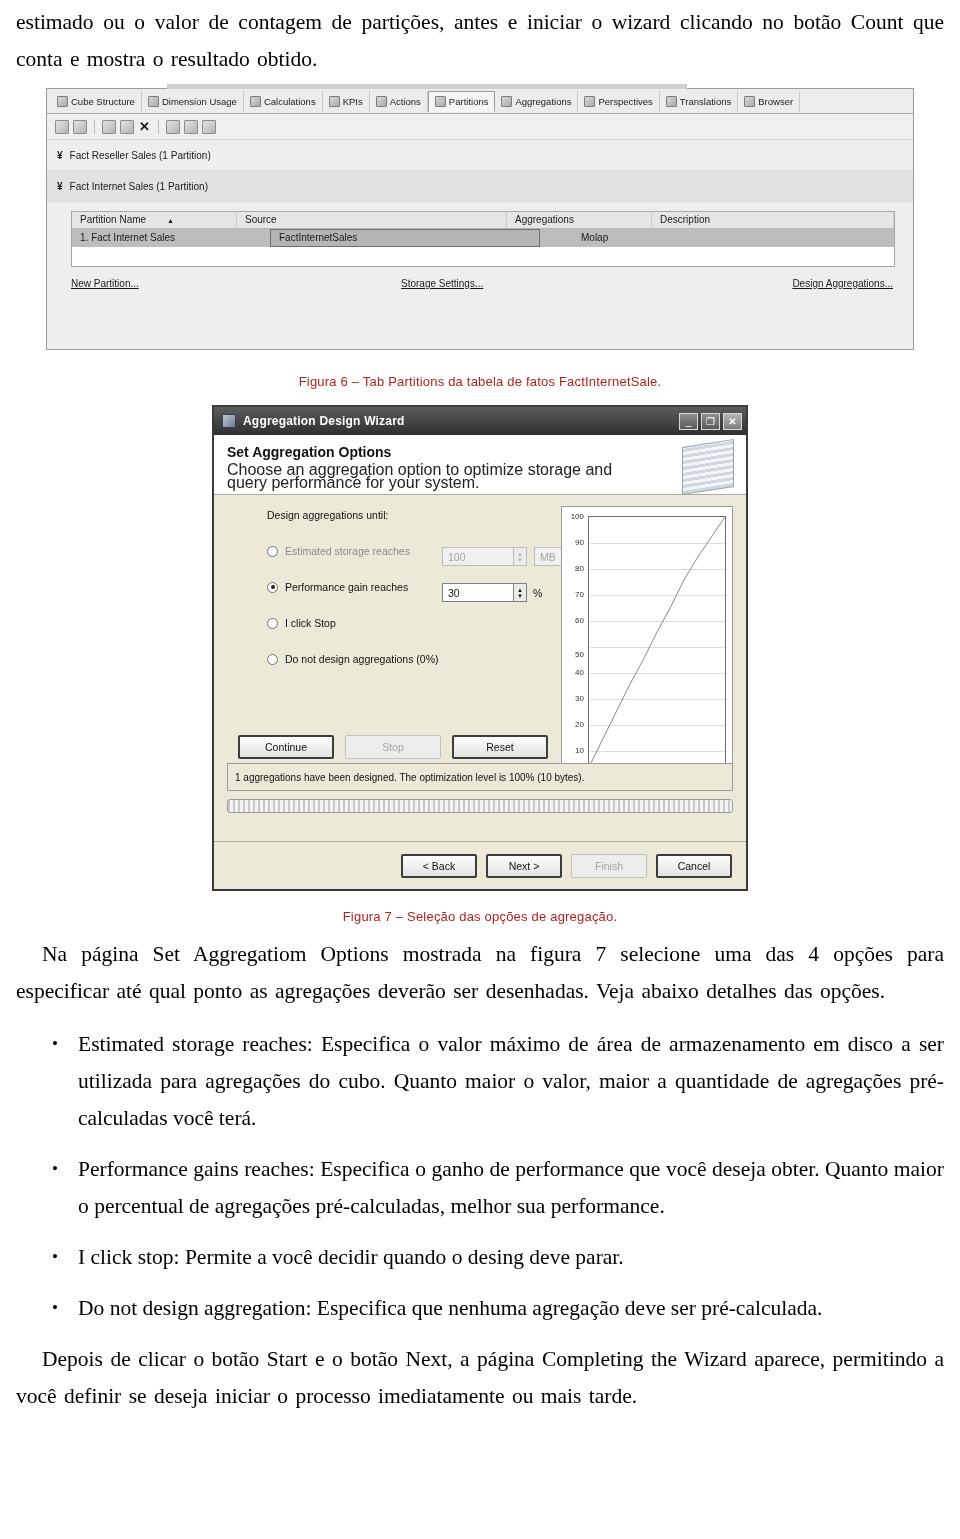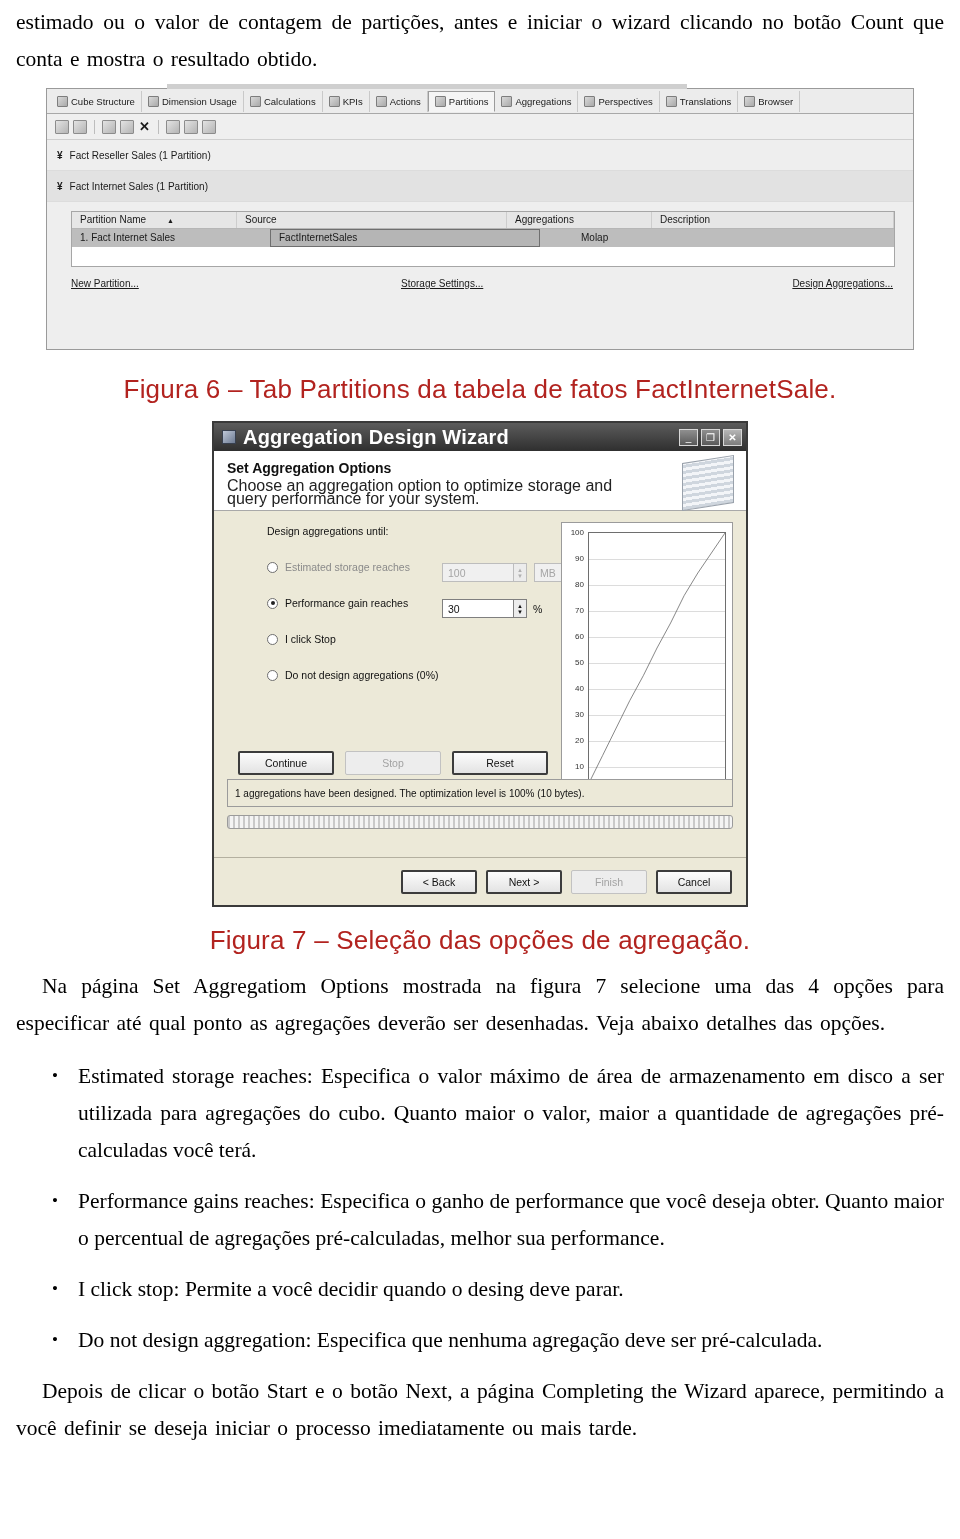--- a/index.html
+++ b/index.html
@@ -22,21 +22,21 @@
     font-size: 21.5px;
     line-height: 37px;
     margin: 0;
     text-align: justify;
     word-spacing: 2px;
   }
   p.indent { text-indent: 26px; }
 
   .fig-caption {
     font-family: "Liberation Sans", sans-serif;
-    font-size: 26px;
+    font-size: 13px;
     color: #b2231f;
     text-align: center;
     letter-spacing: 0.2px;
     margin: 0;
   }
 
   ul.bullets { list-style: none; margin: 0; padding: 0; }
   ul.bullets > li {
     position: relative;
     padding-left: 62px;
@@ -177,21 +177,21 @@
   }
   .titlebar {
     height: 28px; background: linear-gradient(#5c5c5c,#2f2f2f);
     display: flex; align-items: center; padding: 0 4px 0 8px;
     color: #fff;
   }
   .titlebar .tb-ic {
     width: 14px; height: 14px; margin-right: 7px;
     background: linear-gradient(135deg,#bfc8d8,#6d7b93); border: 1px solid #38404f;
   }
-  .titlebar .tb-text { font-size: 20px; font-weight: bold; letter-spacing: 0.2px; flex: 1; }
+  .titlebar .tb-text { font-size: 12px; font-weight: bold; letter-spacing: 0.2px; flex: 1; }
   .tb-btns { display: flex; gap: 3px; }
   .tb-btn {
     width: 19px; height: 17px; border: 1px solid #d8d8d8;
     background: linear-gradient(#8f8f8f,#5a5a5a);
     color: #fff; font-size: 10px; line-height: 15px; text-align: center;
   }
   .tb-btn.close { background: linear-gradient(#b6b6b6,#7d7d7d); font-weight: bold; }
 
   .wiz-header {
     background: #fff; border-bottom: 1px solid #a9a9a9;
@@ -471,21 +471,21 @@
       </div>
 
       <div class="chart-panel">
         <div class="chart-inner">
           <div class="yaxis">
             <span class="ytick" style="top:6px;">100</span>
             <span class="ytick" style="top:32px;">90</span>
             <span class="ytick" style="top:58px;">80</span>
             <span class="ytick" style="top:84px;">70</span>
             <span class="ytick" style="top:110px;">60</span>
-            <span class="ytick" style="top:136px;">50</span>
+            <span class="ytick" style="top:144px;">50</span>
             <span class="ytick" style="top:162px;">40</span>
             <span class="ytick" style="top:188px;">30</span>
             <span class="ytick" style="top:214px;">20</span>
             <span class="ytick" style="top:240px;">10</span>
             <span class="ytick" style="top:260px;">0</span>
           </div>
           <div class="plot">
             <div class="gridline" style="top:26px;"></div>
             <div class="gridline" style="top:52px;"></div>
             <div class="gridline" style="top:78px;"></div>

